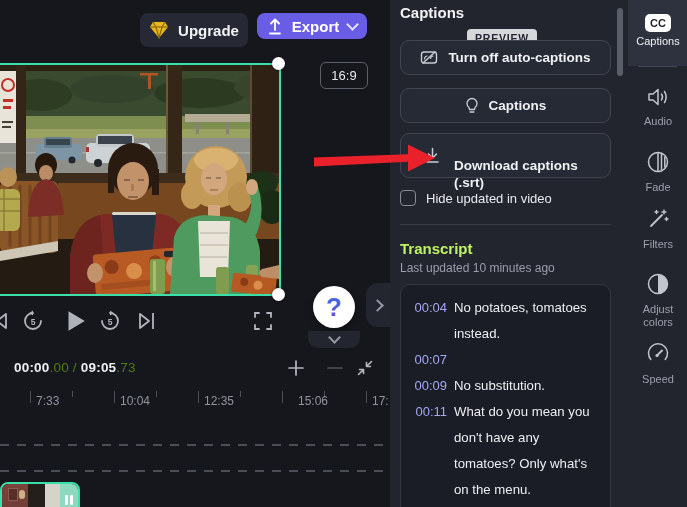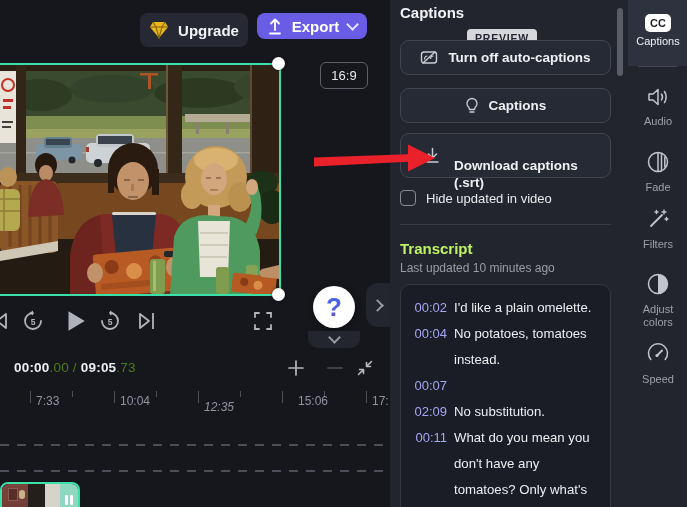--- a/index.html
+++ b/index.html
@@ -299,21 +299,21 @@
   <div class="abs ruler-tick" style="left:114px;top:3px;height:12px;"></div>
   <div class="abs ruler-tick" style="left:198px;top:3px;height:12px;"></div>
   <div class="abs ruler-tick" style="left:282px;top:3px;height:12px;"></div>
   <div class="abs ruler-tick" style="left:366px;top:3px;height:12px;"></div>
   <div class="abs ruler-tick" style="left:72px;top:3px;height:6px;"></div>
   <div class="abs ruler-tick" style="left:156px;top:3px;height:6px;"></div>
   <div class="abs ruler-tick" style="left:240px;top:3px;height:6px;"></div>
   <div class="abs ruler-tick" style="left:324px;top:3px;height:6px;"></div>
   <span class="abs ruler-label" style="left:36px;top:6px;">7:33</span>
   <span class="abs ruler-label" style="left:120px;top:6px;">10:04</span>
-  <span class="abs ruler-label" style="left:204px;top:12px;font-style:italic;">12:35</span>
+  <span class="abs ruler-label" style="left:204px;top:6px;">12:35</span>
   <span class="abs ruler-label" style="left:298px;top:6px;">15:06</span>
   <span class="abs ruler-label" style="left:372px;top:6px;">17:</span>
 </div>
 
 <div class="abs dash-line" style="top:444px;"></div>
 <div class="abs dash-line" style="top:470px;"></div>
 
 <div class="abs clip">
   <div style="flex:none;width:26px;background:linear-gradient(180deg,#7a443c,#6e3a33);position:relative;">
     <div style="position:absolute;left:6px;top:4px;width:8px;height:11px;background:#5a2e28;border:1px solid #8a5c50;"></div>
@@ -365,33 +365,29 @@
   <label>Hide updated in video</label>
 </div>
 
 <div class="abs divider"></div>
 
 <span class="abs tr-title">Transcript</span>
 <span class="abs tr-updated">Last updated 10 minutes ago</span>
 
 <div class="abs tr-box">
   <div class="tr-entry">
-    <span class="tr-time">00:02</span>
-    <span class="tr-text">I'd like a plain omelette.</span>
-  </div>
-  <div class="tr-entry">
     <span class="tr-time">00:04</span>
     <span class="tr-text">No potatoes, tomatoes
 instead.</span>
   </div>
   <div class="tr-entry">
     <span class="tr-time">00:07</span>
   </div>
   <div class="tr-entry">
-    <span class="tr-time">02:09</span>
+    <span class="tr-time">00:09</span>
     <span class="tr-text">No substitution.</span>
   </div>
   <div class="tr-entry">
     <span class="tr-time">00:11</span>
     <span class="tr-text">What do you mean you
 don't have any
 tomatoes? Only what's
 on the menu.</span>
   </div>
 </div>

